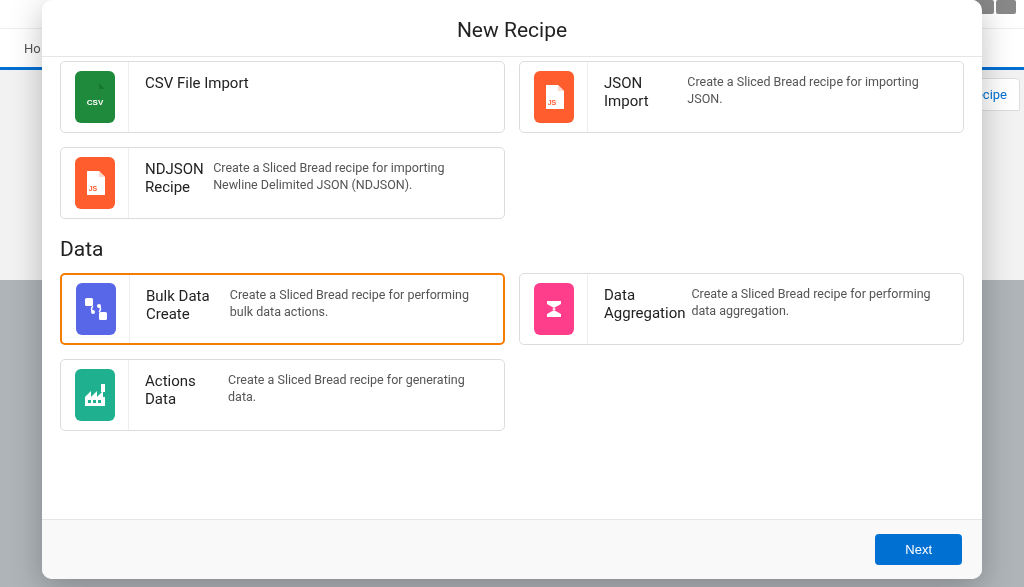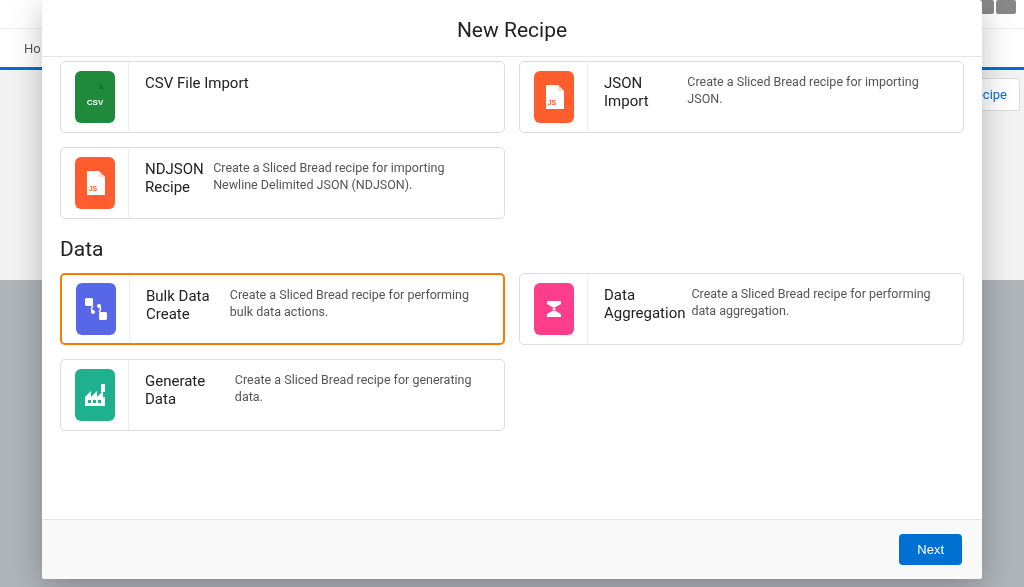--- a/index.html
+++ b/index.html
@@ -74,21 +74,21 @@
   width: 20px; height: 14px;
   background: #888;
   border-radius: 2px;
 }
 
 
 .modal {
   position: absolute;
   top: 0; left: 42px; right: 42px; bottom: 8px;
   background: #fff;
-  border-radius: 3px;
+  border-radius: 10px;
   box-shadow: 0 8px 32px rgba(0,0,0,0.25);
   display: flex;
   flex-direction: column;
   overflow: hidden;
 }
 .modal-header {
   padding: 18px 24px 14px;
   text-align: center;
   border-bottom: 1px solid #e5e5e5;
 }
@@ -168,21 +168,21 @@
   border-top: 1px solid #e5e5e5;
   padding: 14px 20px;
   display: flex;
   justify-content: flex-end;
   background: #f9f9f9;
 }
 .btn-next {
   background: #0070d2;
   color: #fff;
   border: none;
-  padding: 8px 18px;
+  padding: 8px 30px;
   font-size: 13px;
   border-radius: 4px;
   cursor: pointer;
 }
 
 
 .ic-csv { background: #1f8a3b; }
 .ic-json { background: #ff5d2d; }
 .ic-ndjson { background: #ff5d2d; }
 .ic-bulk { background: #5867e8; }
@@ -319,21 +319,21 @@
               <path d="M16 22 L22 16 L22 22 Z" fill="#fff"></path>
               <path d="M22 22 L28 16 L28 22 Z" fill="#fff"></path>
               <rect x="26" y="9" width="4" height="8" fill="#fff"></rect>
               <rect x="13" y="25" width="3" height="3" fill="#1fb090"></rect>
               <rect x="18" y="25" width="3" height="3" fill="#1fb090"></rect>
               <rect x="23" y="25" width="3" height="3" fill="#1fb090"></rect>
             </svg>
           </div>
         </div>
         <div class="card-body">
-          <div class="card-title">Generate Data</div>
+          <div class="card-title">Actions Data</div>
           <div class="card-desc">Create a Sliced Bread recipe for generating data.</div>
         </div>
       </div>
 
     </div>
 
   </div>
 
   <div class="modal-footer">
     <button class="btn-next">Next</button>

